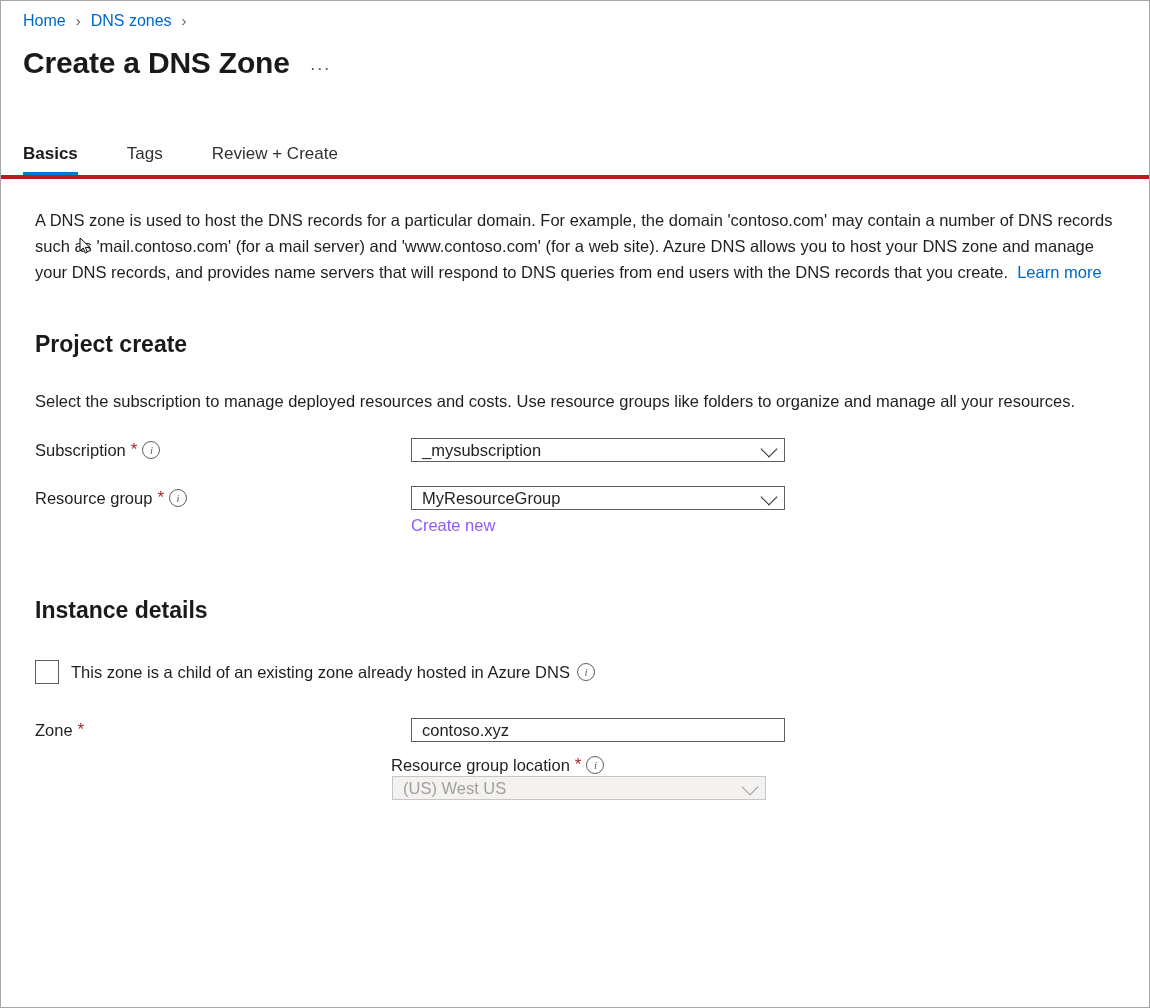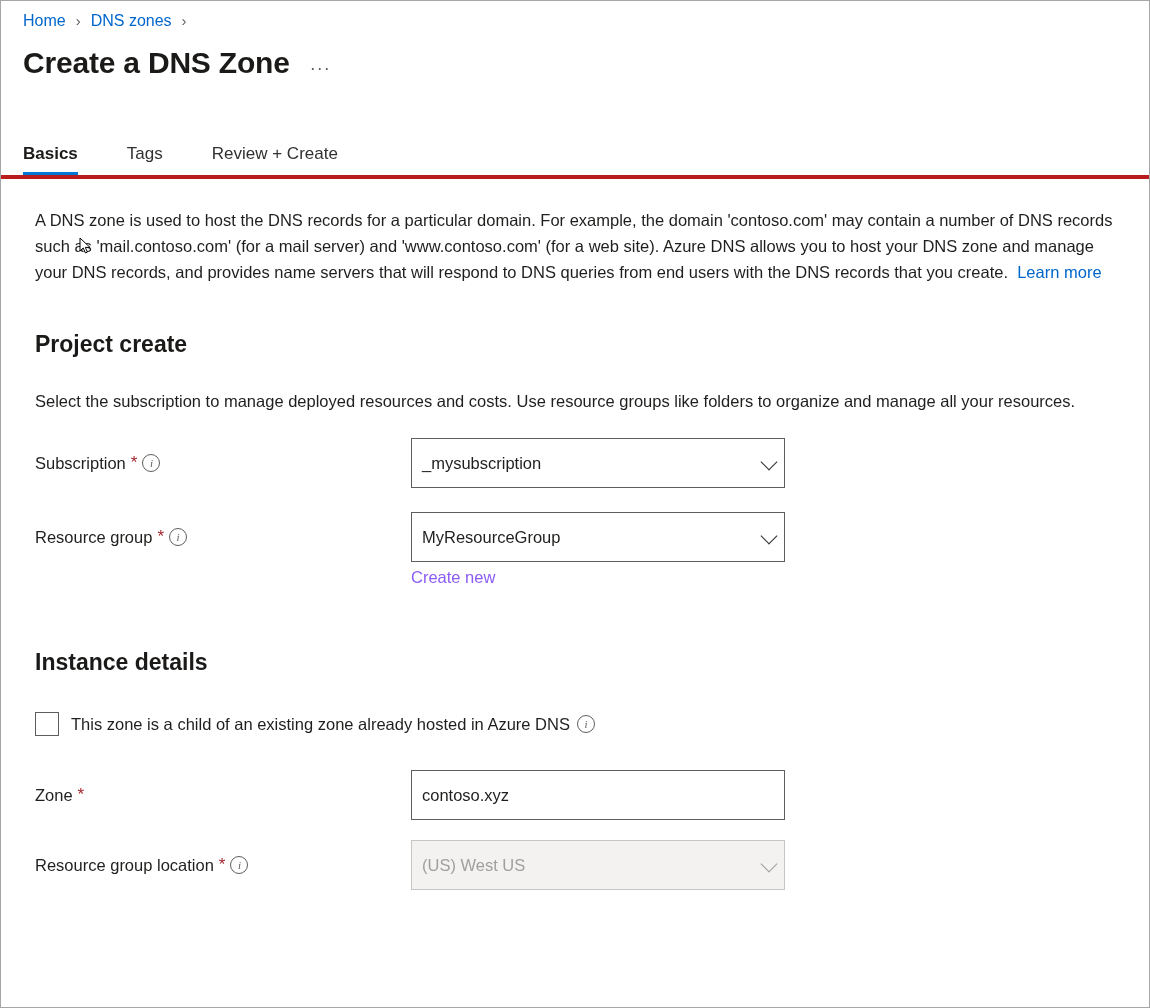--- a/index.html
+++ b/index.html
@@ -159,21 +159,21 @@
     color: #605e5c;
     font-size: 11px;
     font-family: "Liberation Serif", serif;
     font-style: italic;
     line-height: 1;
     cursor: pointer;
   }
   .field {
     position: relative;
     width: 374px;
-    height: 50px;
+    height: 24px;
     box-sizing: border-box;
     border: 1px solid #605e5c;
     background: #ffffff;
     display: flex;
     align-items: center;
     padding: 0 30px 0 10px;
     font-size: 16.5px;
     color: #201f1e;
     cursor: pointer;
   }
@@ -314,21 +314,21 @@
     <div class="form-row" style="margin-top:34px;">
       <div class="form-label">
         <span>Zone</span>
         <span class="req">*</span>
       </div>
       <div class="field text">
         <span>contoso.xyz</span>
       </div>
     </div>
 
-    <div class="form-row" style="margin-top:20px;">
+    <div class="form-row" style="margin-top:12px;flex-direction:column;">
       <div class="form-label">
         <span>Resource group location</span>
         <span class="req">*</span>
         <span class="info-icon">i</span>
       </div>
       <div class="field disabled">
         <span>(US) West US</span>
         <span class="chev"></span>
       </div>
     </div>

